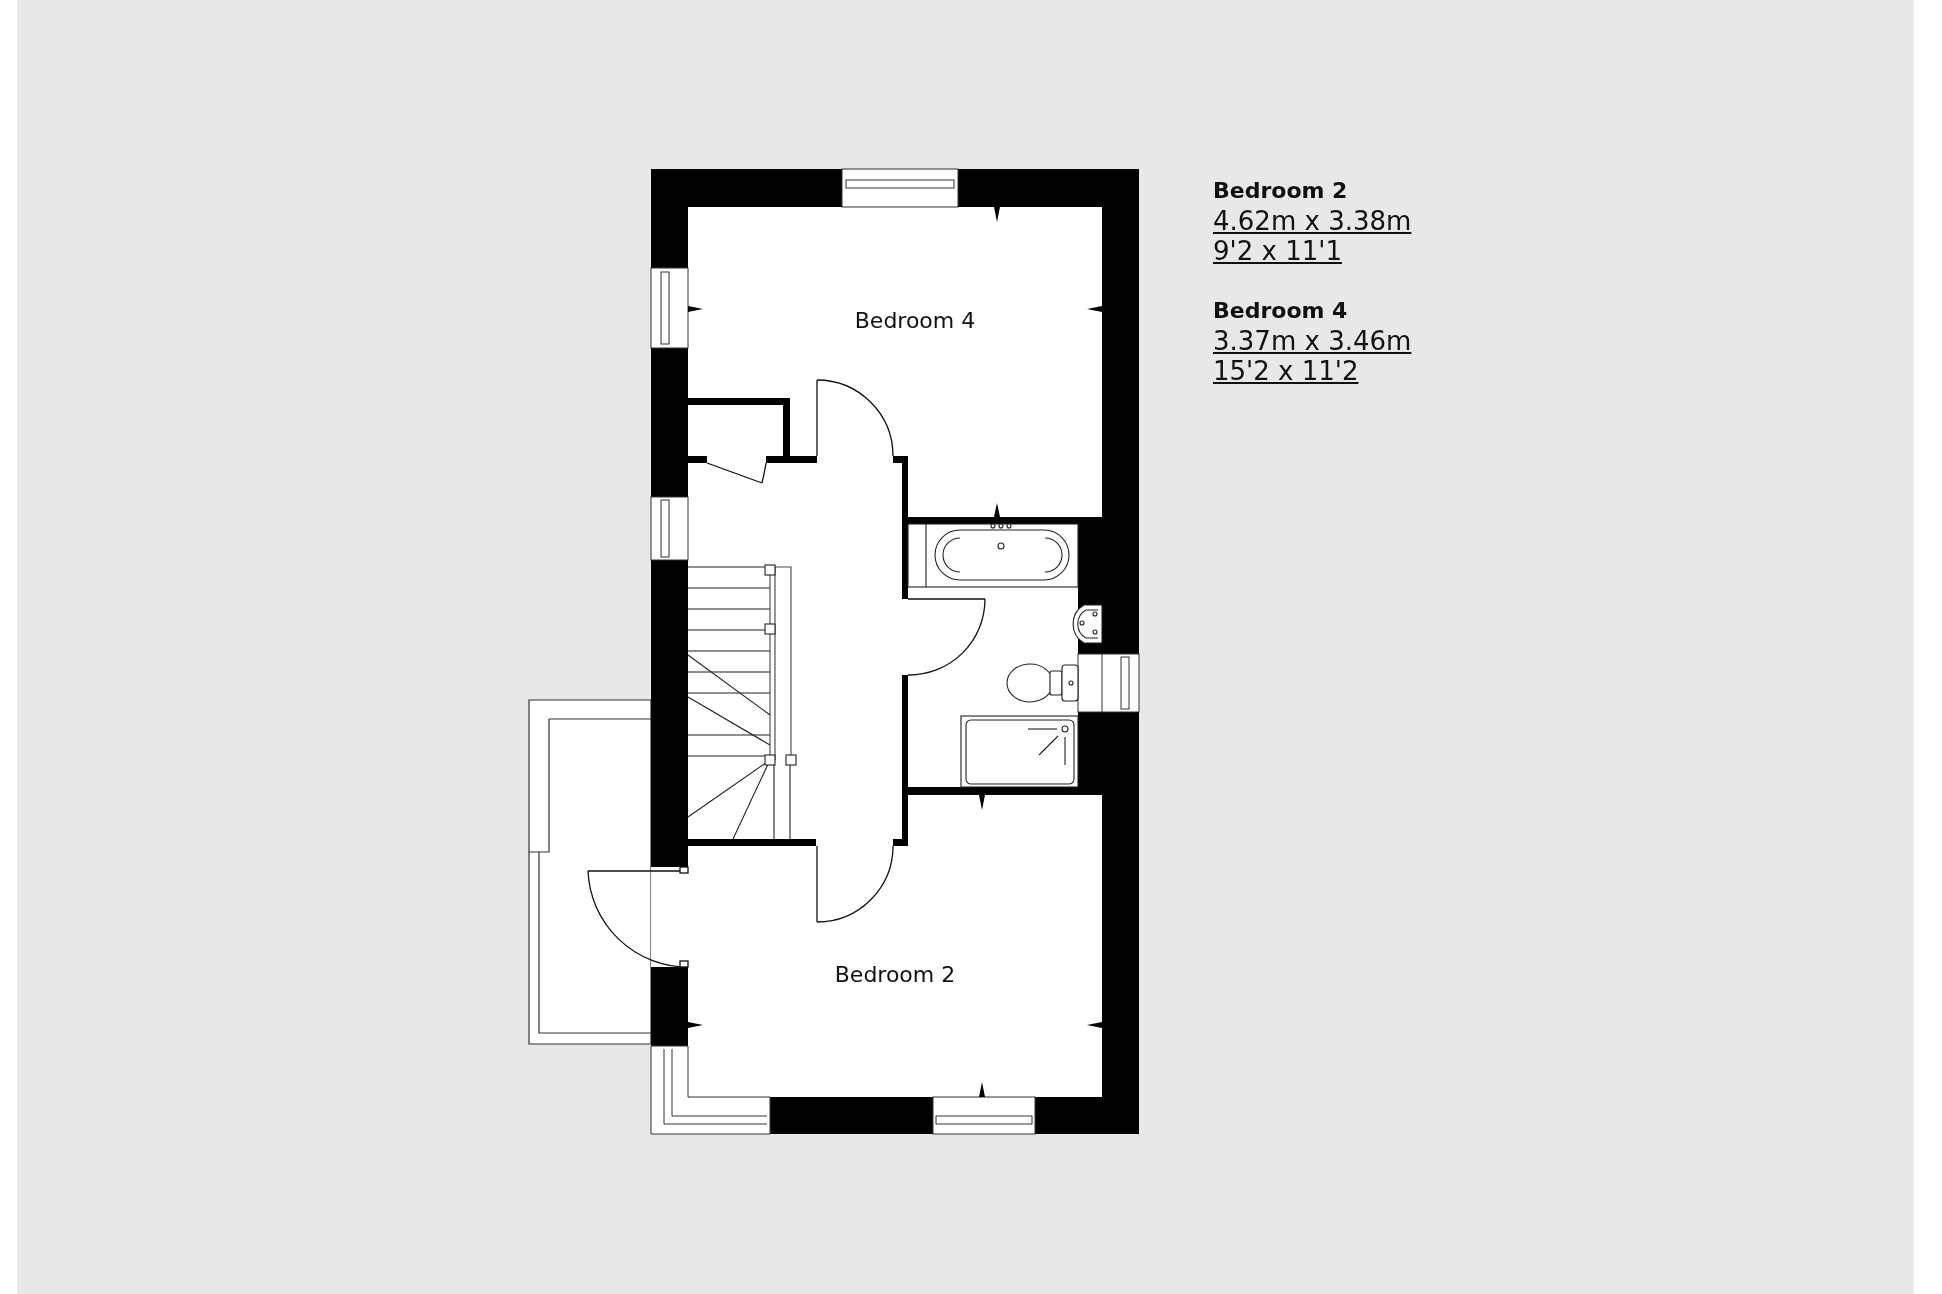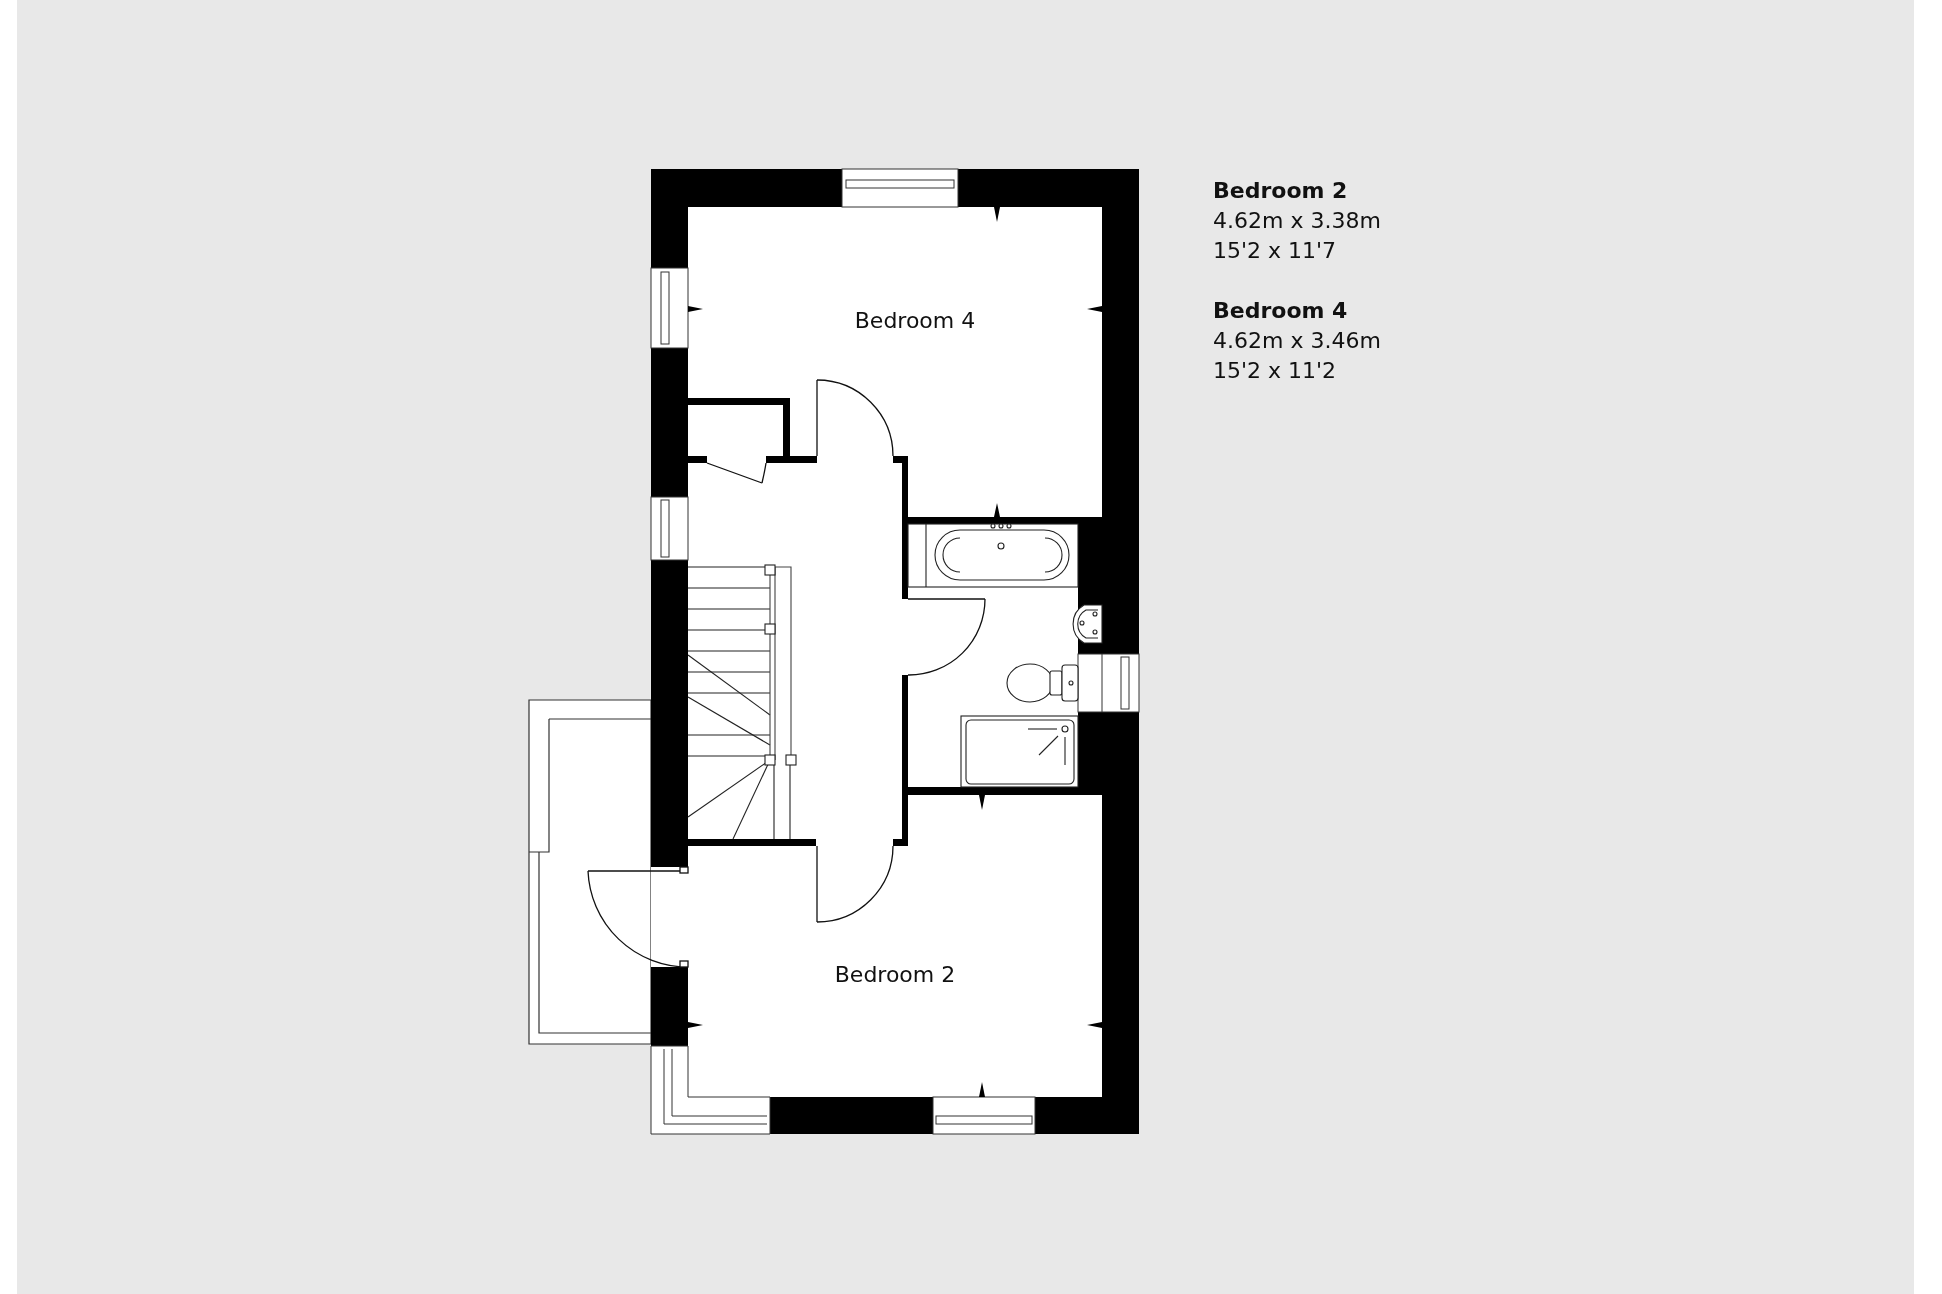--- a/index.html
+++ b/index.html
@@ -2,21 +2,21 @@
 <html><head>
 <meta charset="utf-8">
 <style>
   html,body{margin:0;padding:0;background:#ffffff;}
   body{width:1942px;height:1294px;position:relative;overflow:hidden;font-family:"DejaVu Sans","Liberation Sans",sans-serif;}
   .card{position:absolute;left:17px;top:0;width:1897px;height:1294px;background:#e8e8e8;}
   svg.plan{position:absolute;left:0;top:0;}
   .legend{position:absolute;left:1213px;top:176px;color:#111;}
   .legend .room{margin-bottom:30px;}
   .legend .name{font-weight:bold;font-size:22px;line-height:30px;}
-  .legend .line{font-size:22px;line-height:30px;}
+  .legend .line{font-size:26px;line-height:30px;text-decoration:underline;}
   .room-label{font-family:"DejaVu Sans","Liberation Sans",sans-serif;font-size:22px;fill:#111;}
 </style>
 </head>
 <body>
 
 <div class="card"></div>
 
 <svg class="plan" width="1942" height="1294" viewBox="0 0 1942 1294">
 
   <g fill="#fff" stroke="#333" stroke-width="1.2">
@@ -185,20 +185,20 @@
   </g>
 
   <text class="room-label" x="915" y="328" text-anchor="middle">Bedroom 4</text>
   <text class="room-label" x="895" y="982" text-anchor="middle">Bedroom 2</text>
 </svg>
 
 <div class="legend">
   <div class="room">
     <div class="name">Bedroom 2</div>
     <div class="line">4.62m x 3.38m</div>
-    <div class="line">15'2 x 11'7</div>
+    <div class="line">9'2 x 11'1</div>
   </div>
   <div class="room">
     <div class="name">Bedroom 4</div>
-    <div class="line">4.62m x 3.46m</div>
+    <div class="line">3.37m x 3.46m</div>
     <div class="line">15'2 x 11'2</div>
   </div>
 </div>
 
 </body></html>

